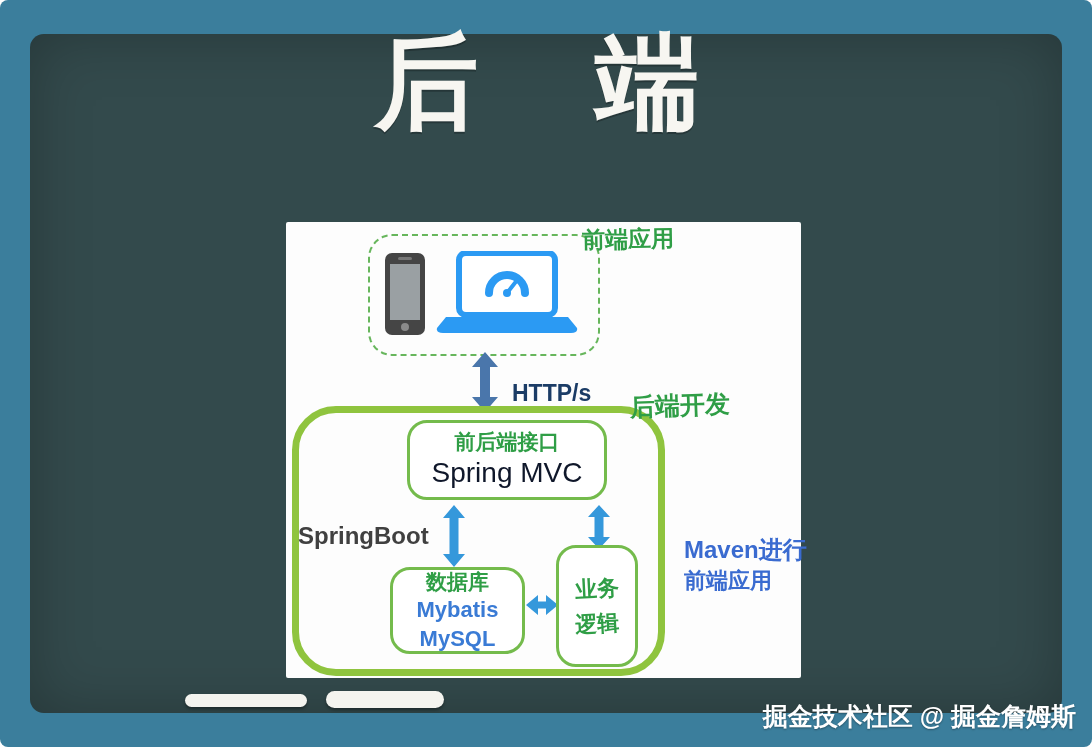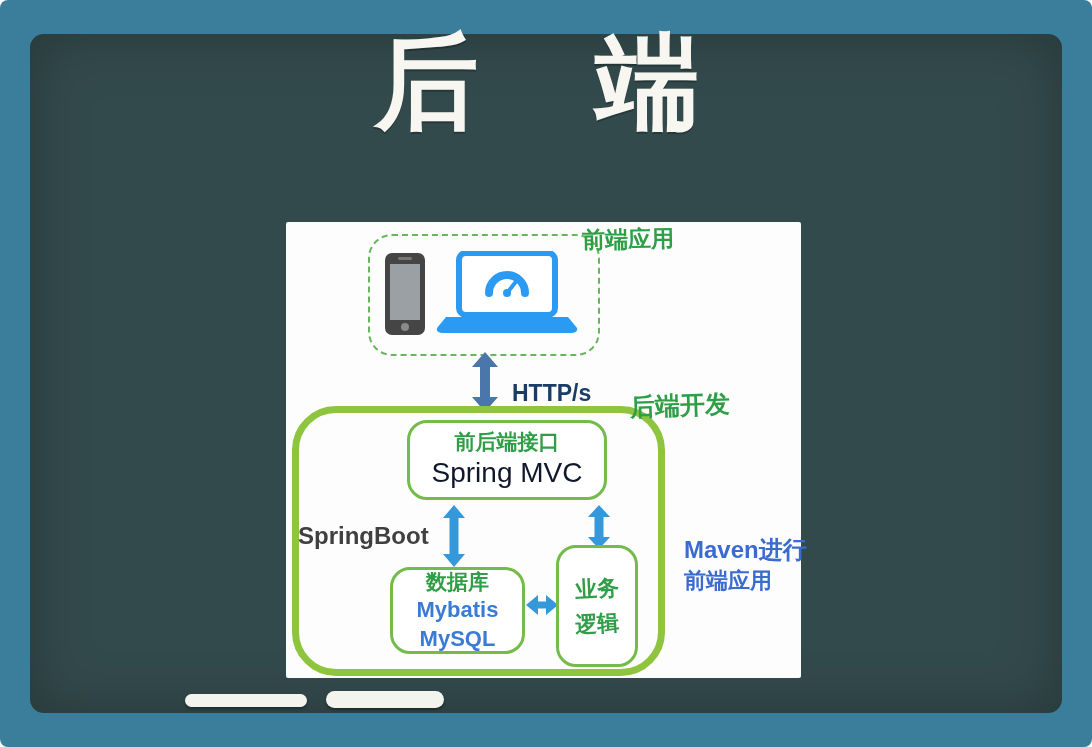--- a/index.html
+++ b/index.html
@@ -135,13 +135,14 @@
     <div class="maven-label">
       <div>Maven进行</div>
       <div class="maven-line2">前端应用</div>
     </div>
 
   </div>
 
   <div class="chalk chalk-1"></div>
   <div class="chalk chalk-2"></div>
 
+  <div class="watermark">掘金技术社区 @ 掘金詹姆斯</div>
 </div>
 
 </body></html>

